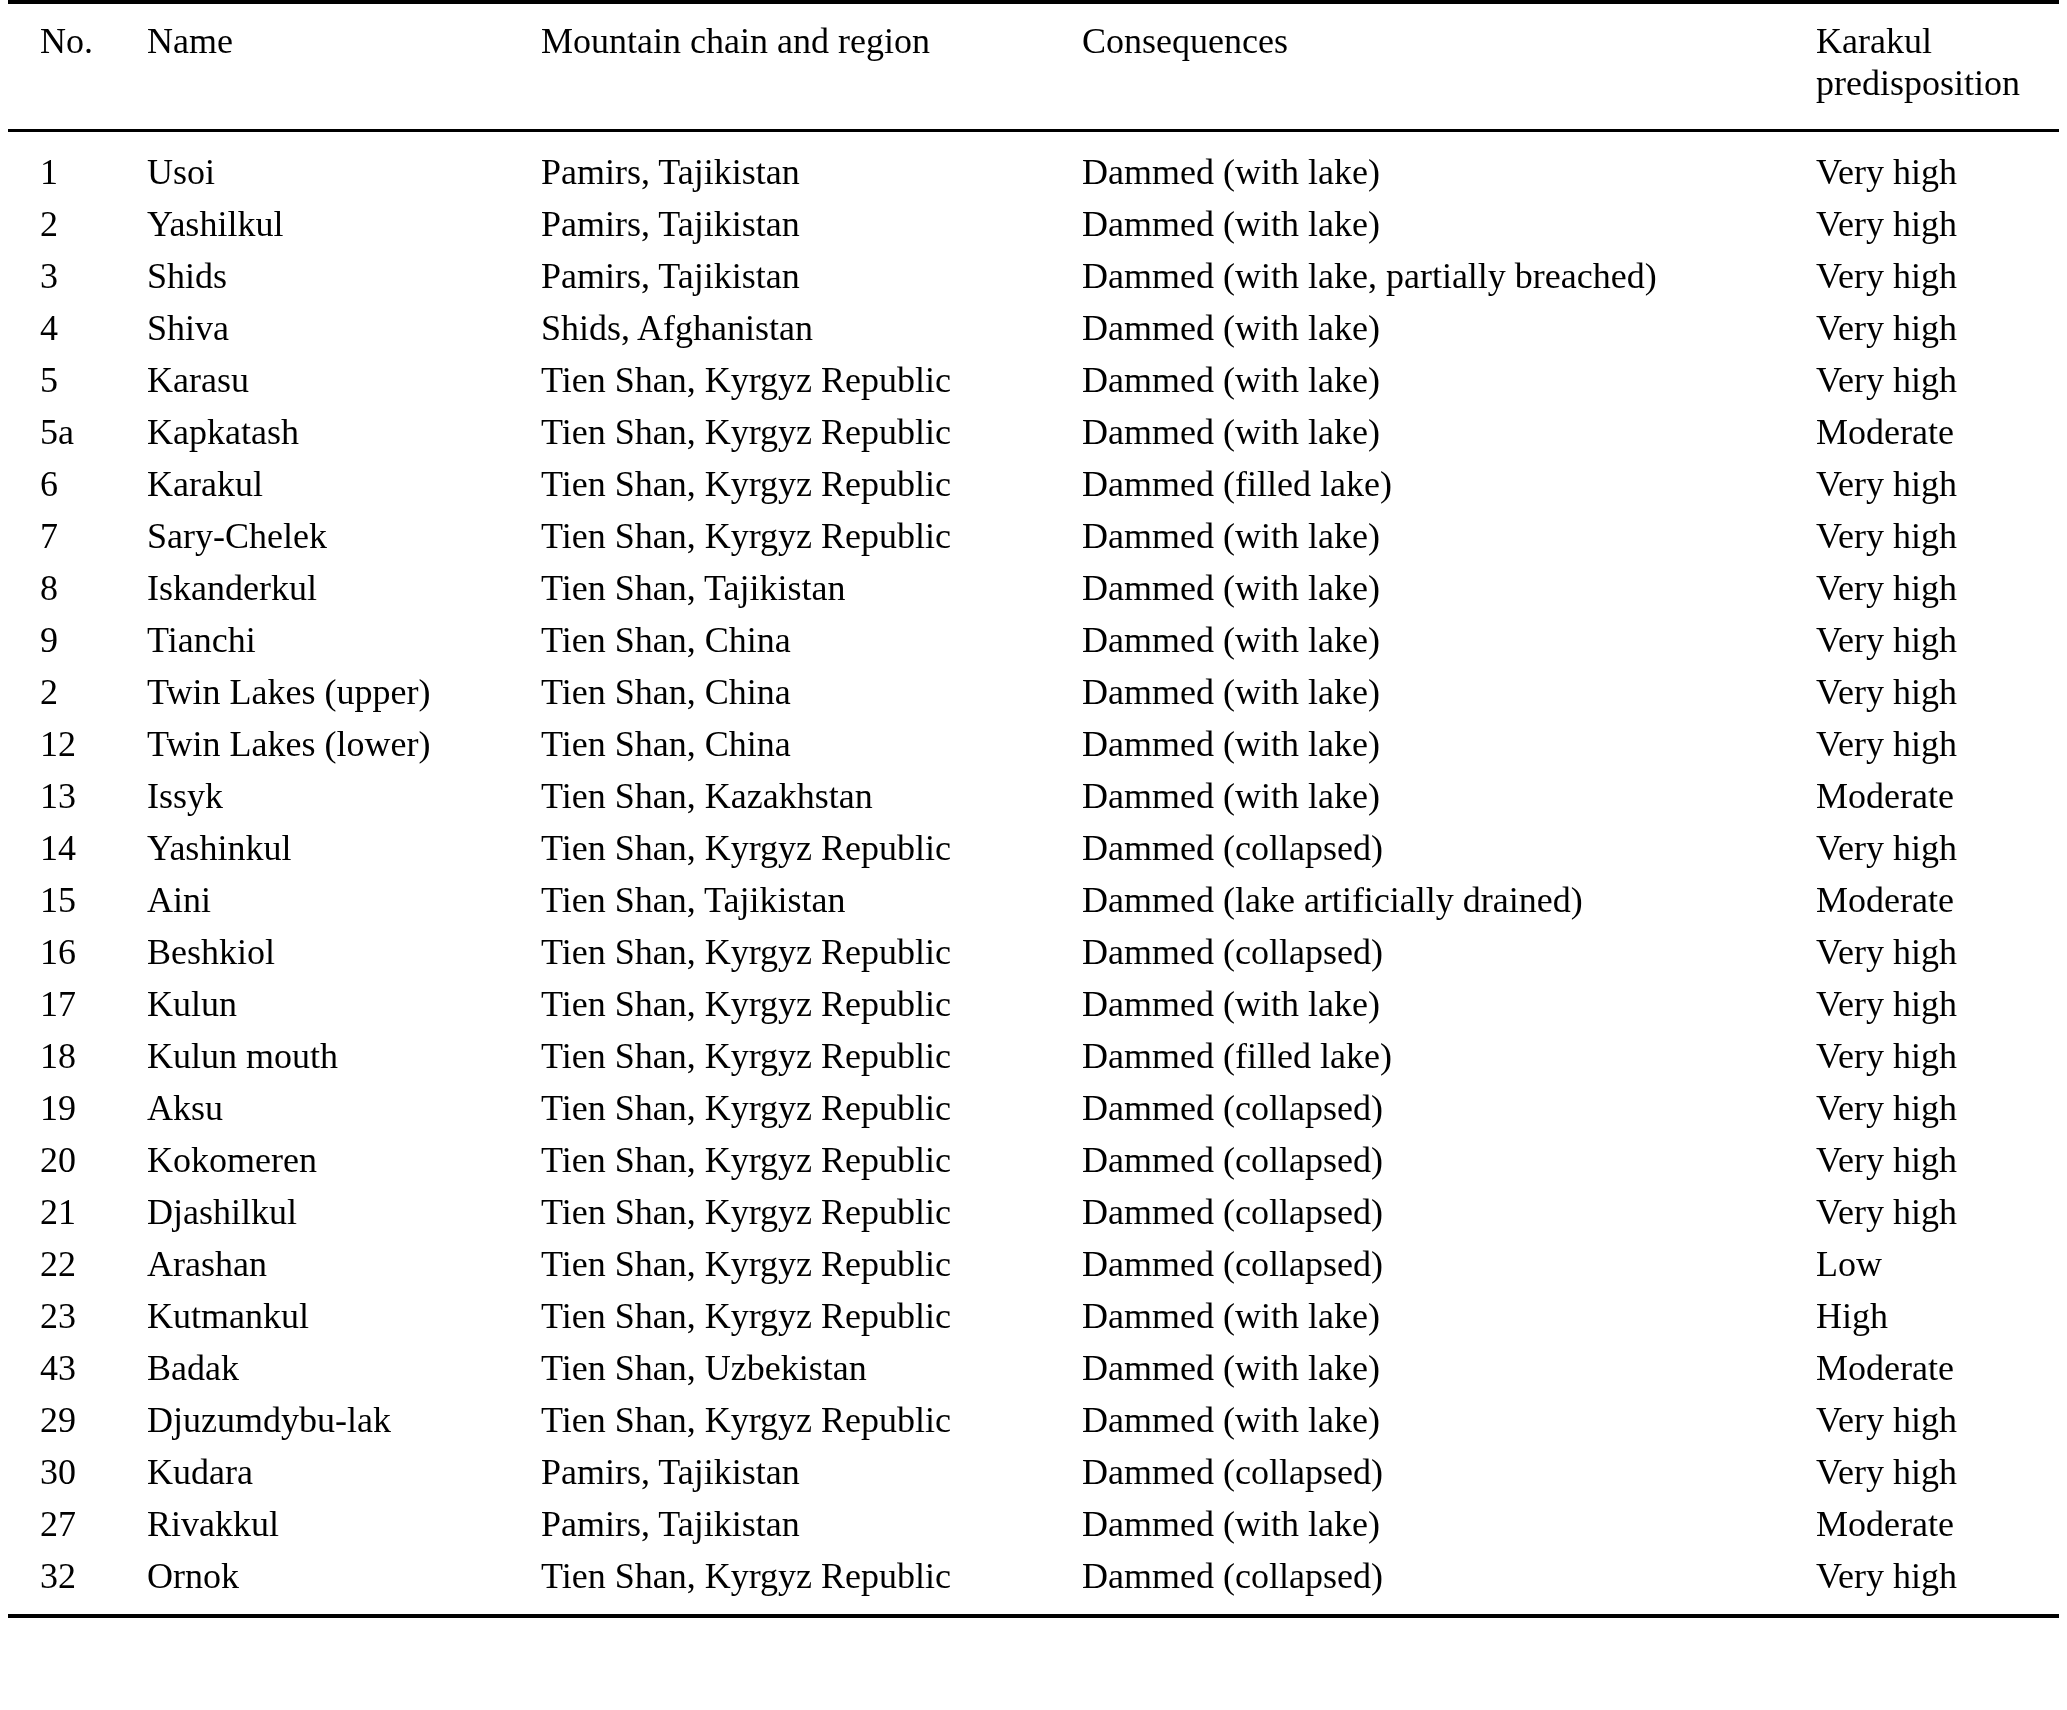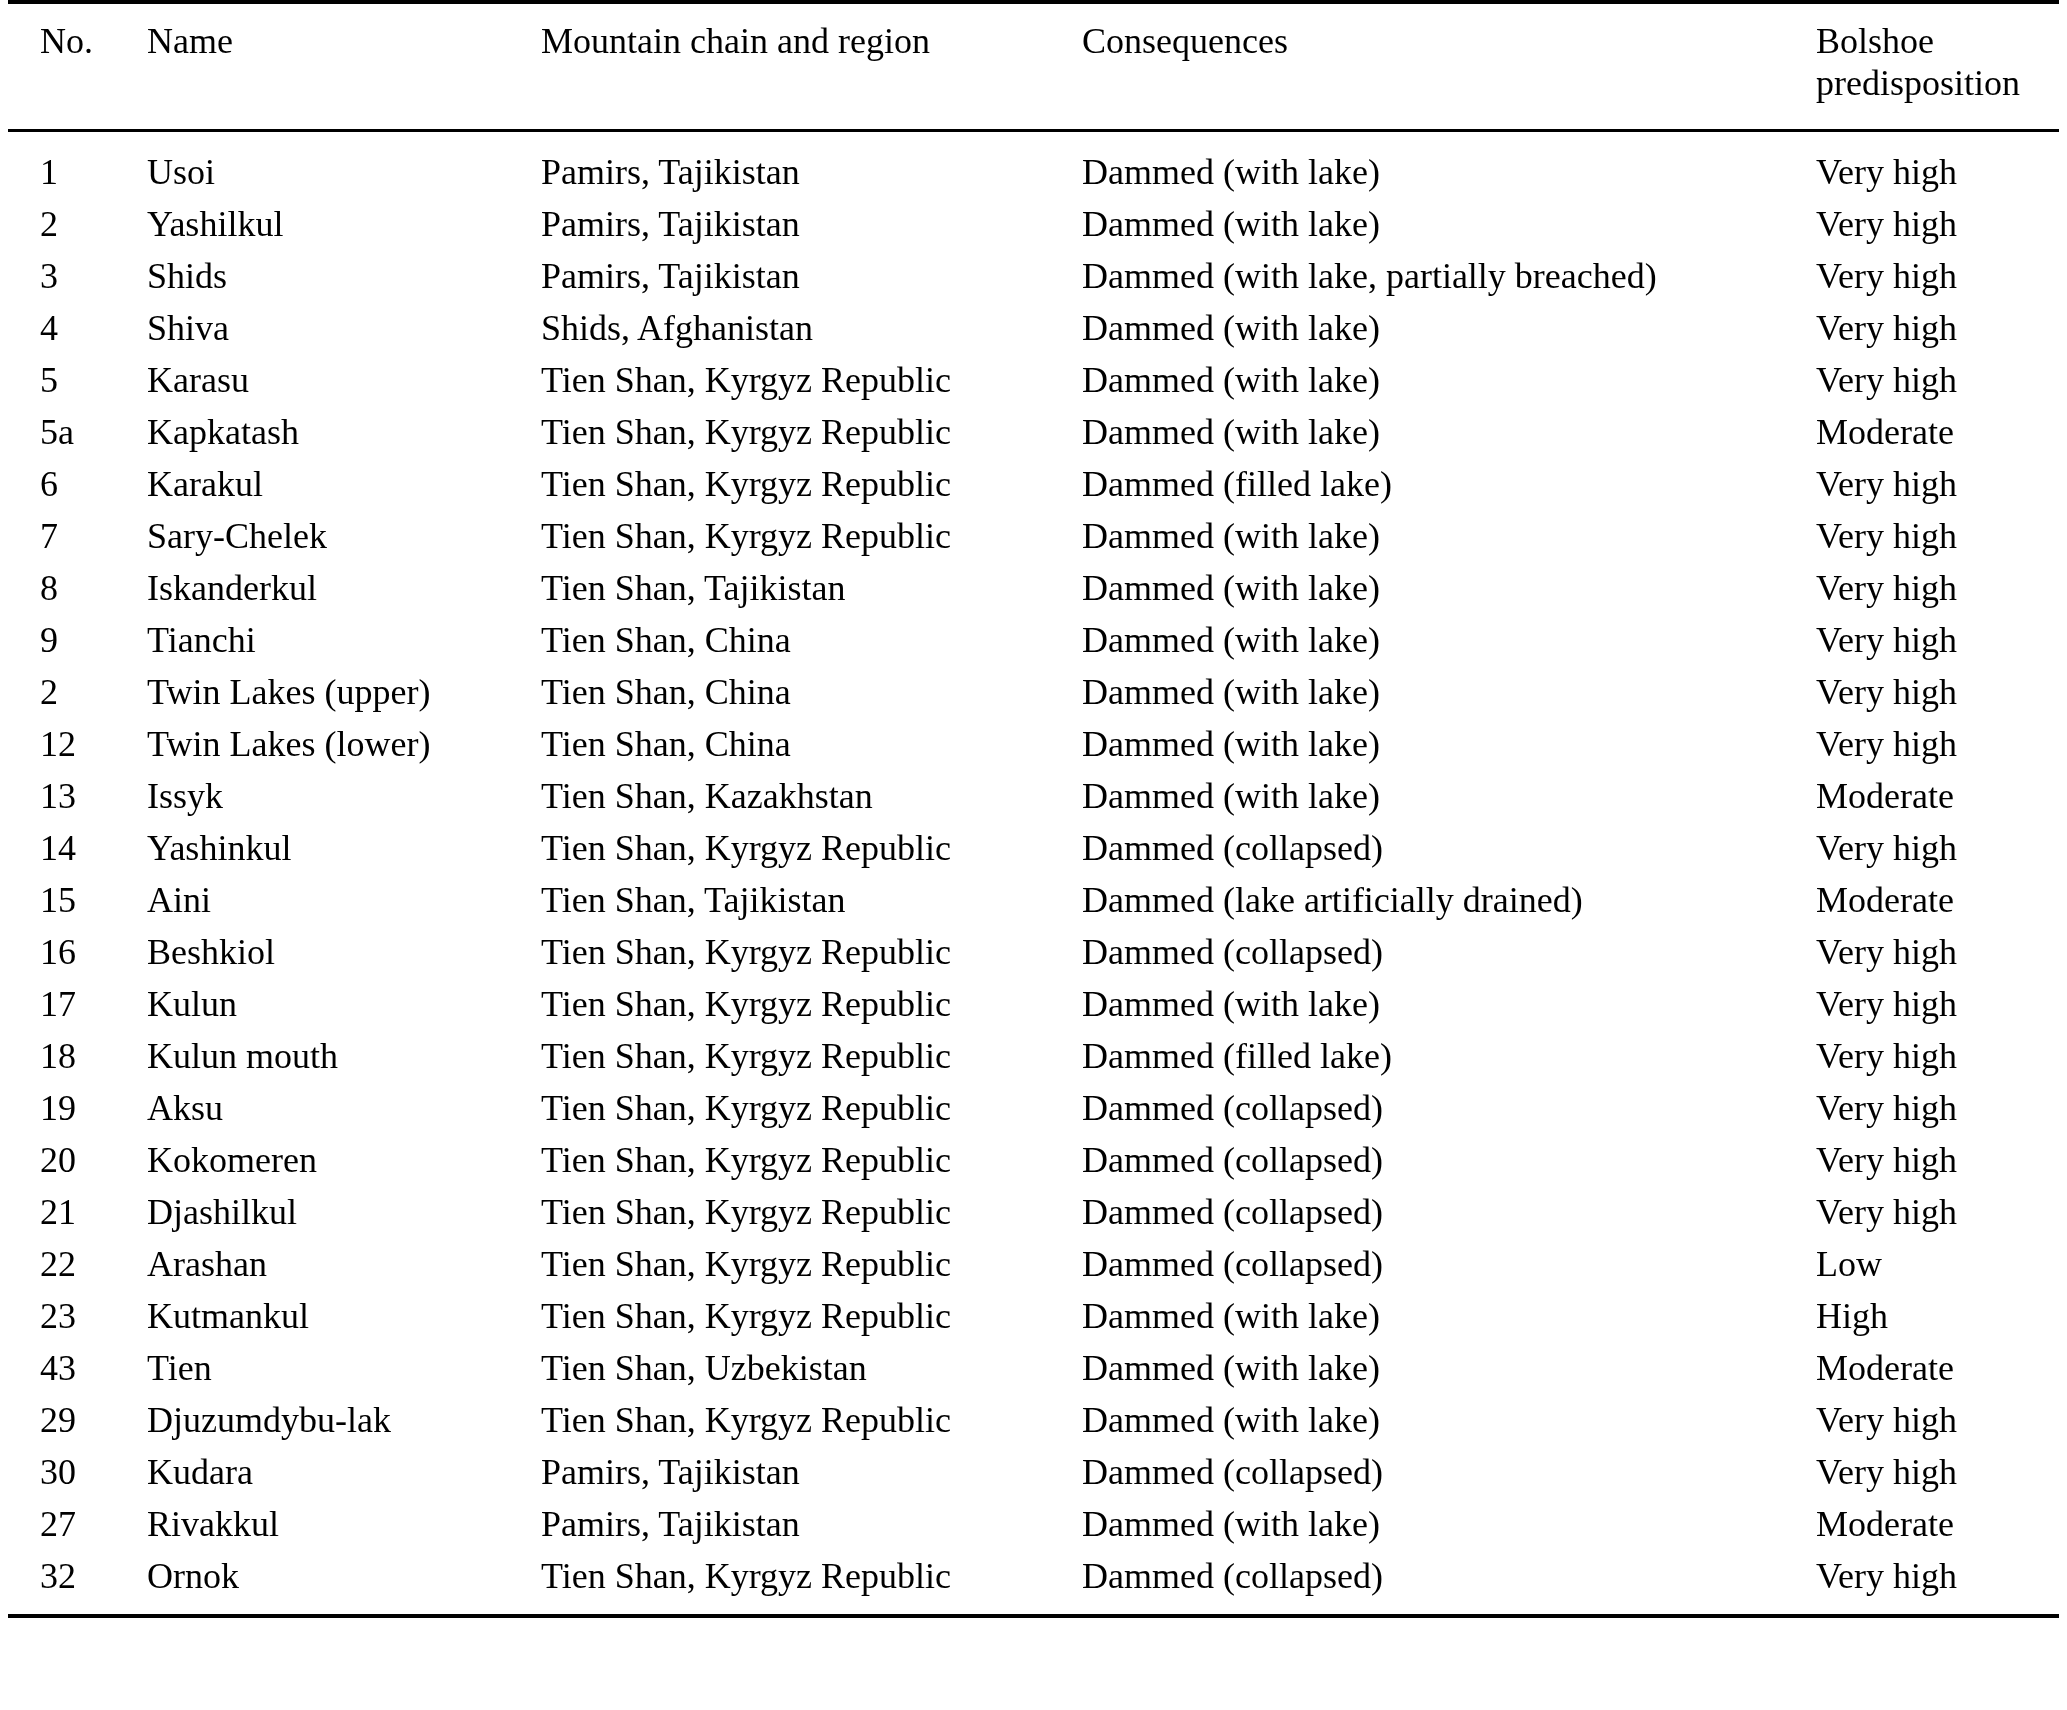--- a/index.html
+++ b/index.html
@@ -63,21 +63,21 @@
       <col class="c-reg">
       <col class="c-con">
       <col class="c-pre">
     </colgroup>
     <thead>
       <tr>
         <th>No.</th>
         <th>Name</th>
         <th>Mountain chain and region</th>
         <th>Consequences</th>
-        <th>Bolshoe predisposition</th>
+        <th>Karakul predisposition</th>
       </tr>
     </thead>
     <tbody>
         <tr>
           <td>1</td>
           <td>Usoi</td>
           <td>Pamirs, Tajikistan</td>
           <td>Dammed (with lake)</td>
           <td>Very high</td>
         </tr>
@@ -230,21 +230,21 @@
         </tr>
         <tr>
           <td>23</td>
           <td>Kutmankul</td>
           <td>Tien Shan, Kyrgyz Republic</td>
           <td>Dammed (with lake)</td>
           <td>High</td>
         </tr>
         <tr>
           <td>43</td>
-          <td>Tien</td>
+          <td>Badak</td>
           <td>Tien Shan, Uzbekistan</td>
           <td>Dammed (with lake)</td>
           <td>Moderate</td>
         </tr>
         <tr>
           <td>29</td>
           <td>Djuzumdybu-lak</td>
           <td>Tien Shan, Kyrgyz Republic</td>
           <td>Dammed (with lake)</td>
           <td>Very high</td>

